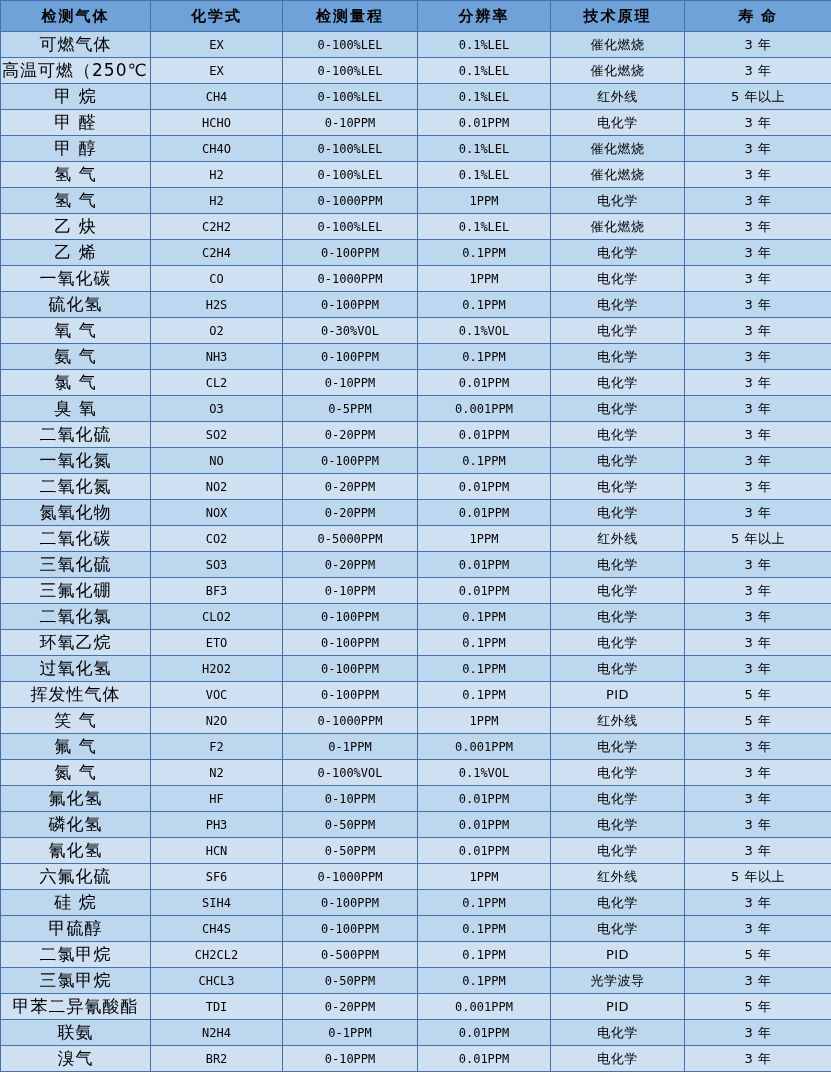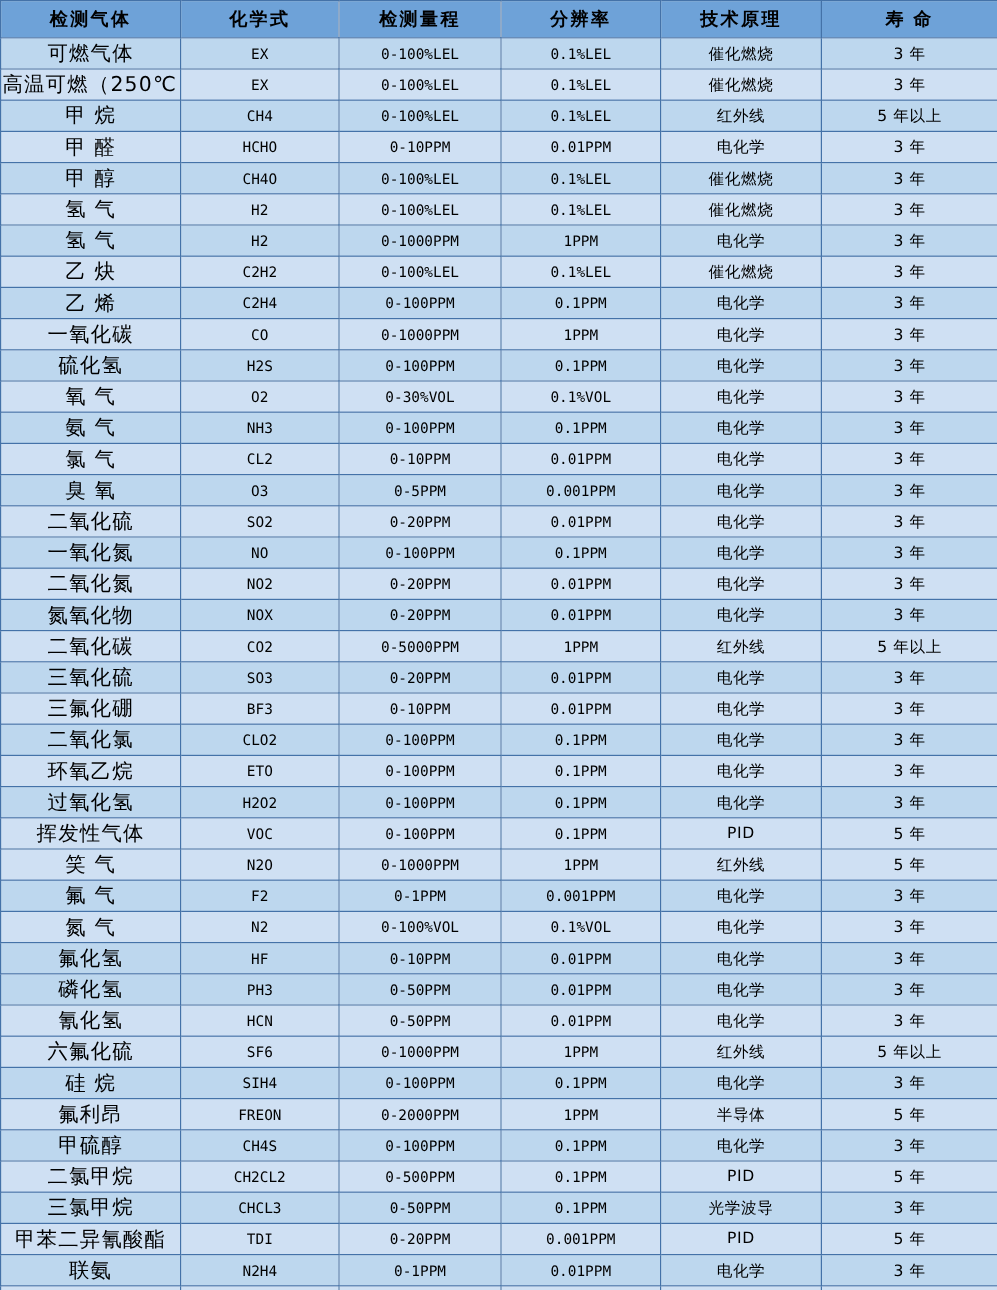--- a/index.html
+++ b/index.html
@@ -31,21 +31,21 @@
     color: #000000;
     white-space: nowrap;
     overflow: hidden;
   }
   #gas-table thead th {
     height: 28px;
     background: #6ea2d8;
     font-size: 15px;
     font-weight: bold;
     letter-spacing: 2px;
-    font-family: Liberation Sans, sans-serif;
+    font-family: Liberation Serif, serif;
   }
   #gas-table tbody td {
     height: 21px;
     font-size: 13px;
     background: #bdd7ee;
     font-family: "DejaVu Sans", sans-serif;
   }
   #gas-table tbody tr.alt td {
     background: #cfe0f3;
   }
@@ -354,28 +354,20 @@
         <td class="life">5 年以上</td>
       </tr>
       <tr>
         <td class="name">硅 烷</td>
         <td class="formula">SIH4</td>
         <td class="range">0-100PPM</td>
         <td class="res">0.1PPM</td>
         <td class="tech">电化学</td>
         <td class="life">3 年</td>
       </tr>
-      <tr class="alt">
-        <td class="name">氟利昂</td>
-        <td class="formula">FREON</td>
-        <td class="range">0-2000PPM</td>
-        <td class="res">1PPM</td>
-        <td class="tech">半导体</td>
-        <td class="life">5 年</td>
-      </tr>
       <tr>
         <td class="name">甲硫醇</td>
         <td class="formula">CH4S</td>
         <td class="range">0-100PPM</td>
         <td class="res">0.1PPM</td>
         <td class="tech">电化学</td>
         <td class="life">3 年</td>
       </tr>
       <tr class="alt">
         <td class="name">二氯甲烷</td>

